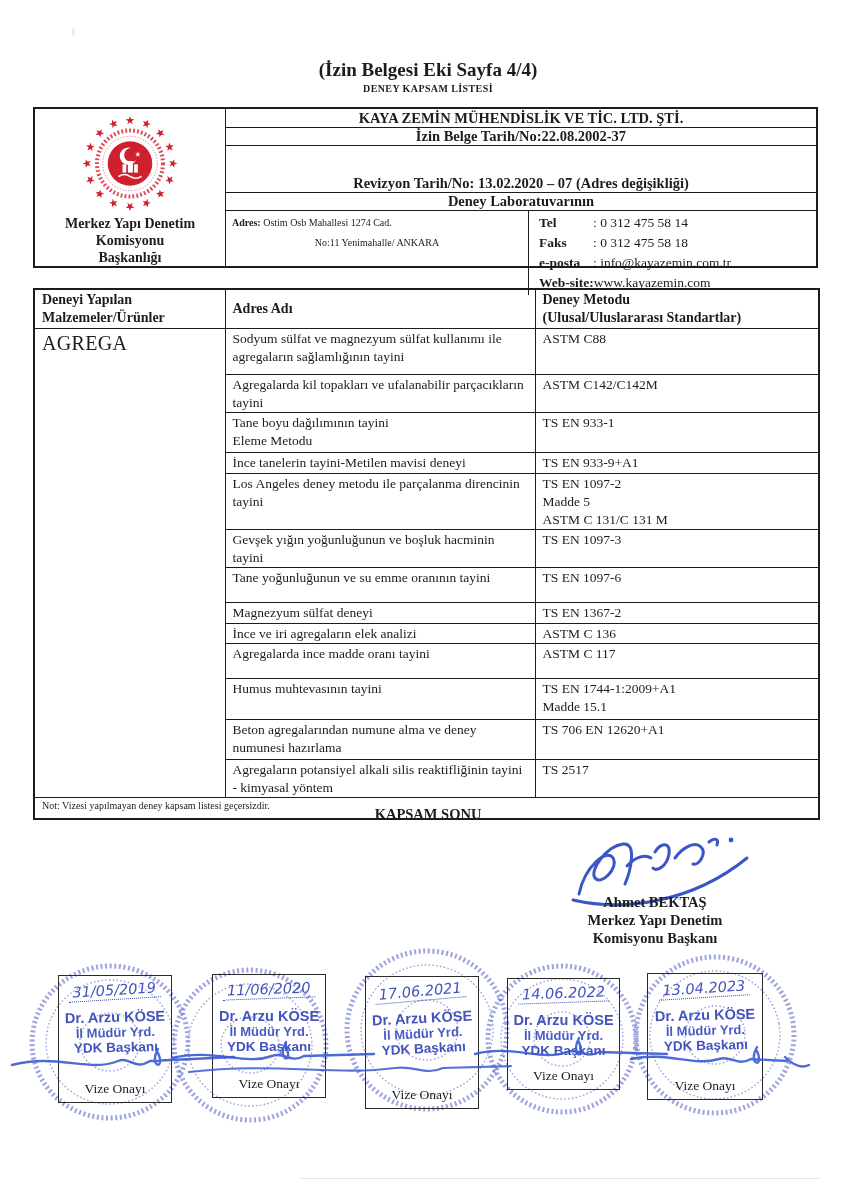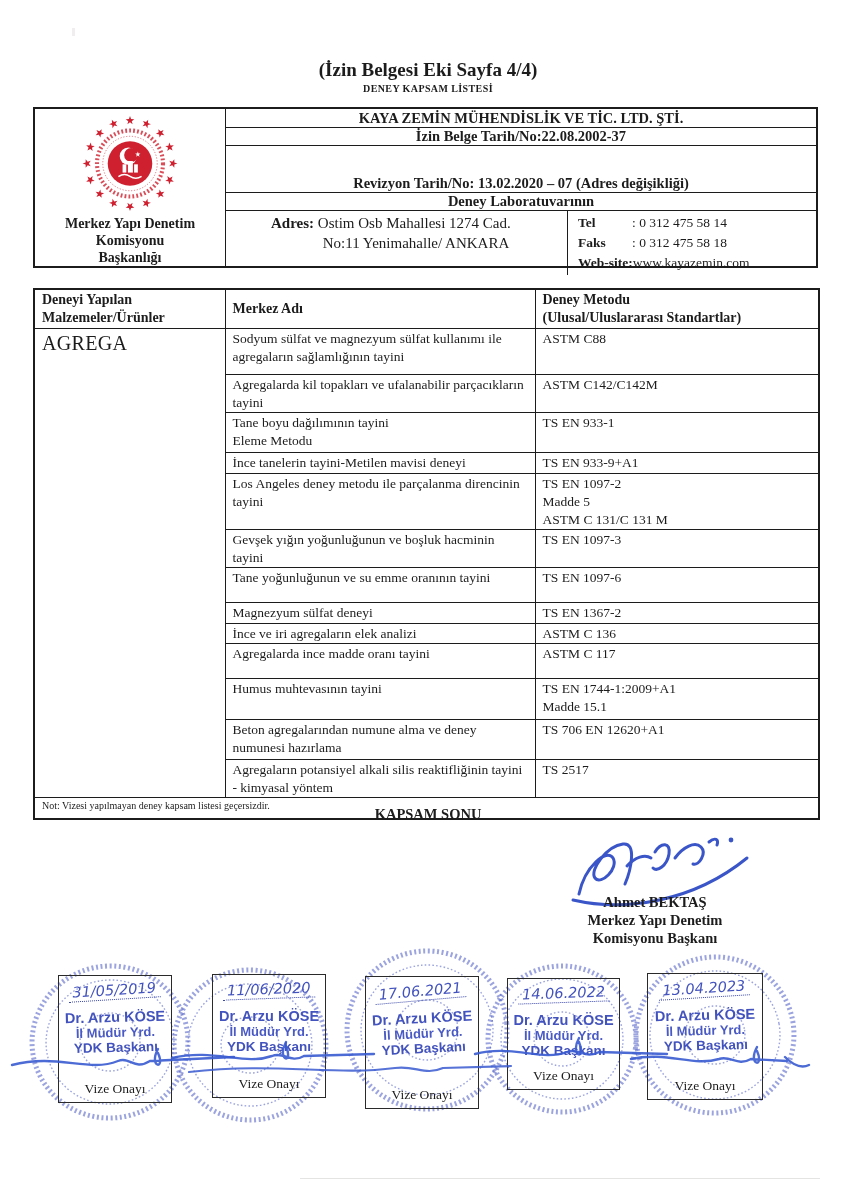--- a/index.html
+++ b/index.html
@@ -26,21 +26,21 @@
     padding-top:5px;
   }
   .commission-name{font-weight:bold; font-size:14px; line-height:17px; text-align:center; margin-top:2px;}
   .header-right{flex:1; display:flex; flex-direction:column;}
   .hrow{border-bottom:1.5px solid #1c1c1c; text-align:center; font-weight:bold; font-size:14.5px; box-sizing:border-box;}
   .hrow.r1{height:19px; line-height:18px;}
   .hrow.r2{height:18px; line-height:17px;}
   .hrow.r3{height:19px; line-height:18px;margin-top:28px;}
   .hrow.r4{height:18px; line-height:17px;}
   .hrow5{flex:1; display:flex; border-bottom:none;}
-  .addr-cell{width:303px; border-right:1.5px solid #1c1c1c; box-sizing:border-box; font-size:15px; padding:2px 6px; line-height:20px;margin-left:39px;}
+  .addr-cell{width:303px; border-right:1.5px solid #1c1c1c; box-sizing:border-box; font-size:10px; padding:2px 6px; line-height:20px;}
   .addr-line2{text-align:center;}
   .contact-cell{flex:1; padding:2px 4px 2px 10px; font-size:13.5px; line-height:20px;}
   .contact-row{display:flex;}
   .contact-label{font-weight:bold; min-width:54px;}
   b.inline{font-weight:bold;}
 
   
   table.scope{
     position:absolute; left:33px; top:288px; width:785px;
     border-collapse:collapse; table-layout:fixed;
@@ -153,39 +153,43 @@
         <div class="contact-cell">
           <div class="contact-row">
             <span class="contact-label">Tel</span>
             <span>:  0 312 475 58 14</span>
           </div>
           <div class="contact-row">
             <span class="contact-label">Faks</span>
             <span>:  0 312 475 58 18</span>
           </div>
           <div class="contact-row">
+            <span class="contact-label">e-posta</span>
+            <span>: info@kayazemin.com.tr</span>
+          </div>
+          <div class="contact-row">
             <span class="contact-label">Web-site:</span>
             <span>www.kayazemin.com</span>
           </div>
         </div>
       </div>
     </div>
   </div>
 
   <table class="scope">
     <colgroup>
         <col style="width:191px">
         <col style="width:310px">
         <col style="width:284px">
       </colgroup>
     <thead>
       <tr style="height:37px">
         <th class="pre">Deneyi Yapılan
 Malzemeler/Ürünler</th>
-        <th class="c2h">Merkez Adı</th>
+        <th class="c2h">Adres Adı</th>
         <th class="pre">Deney Metodu
 (Ulusal/Uluslararası Standartlar)</th>
       </tr>
     </thead>
     <tbody>
       <tr style="height:46px">
         <td class="material" rowspan="13">AGREGA</td>
         <td class="pre">Sodyum sülfat ve magnezyum sülfat kullanımı ile agregaların sağlamlığının tayini</td>
         <td class="pre">ASTM C88</td>
       </tr>

